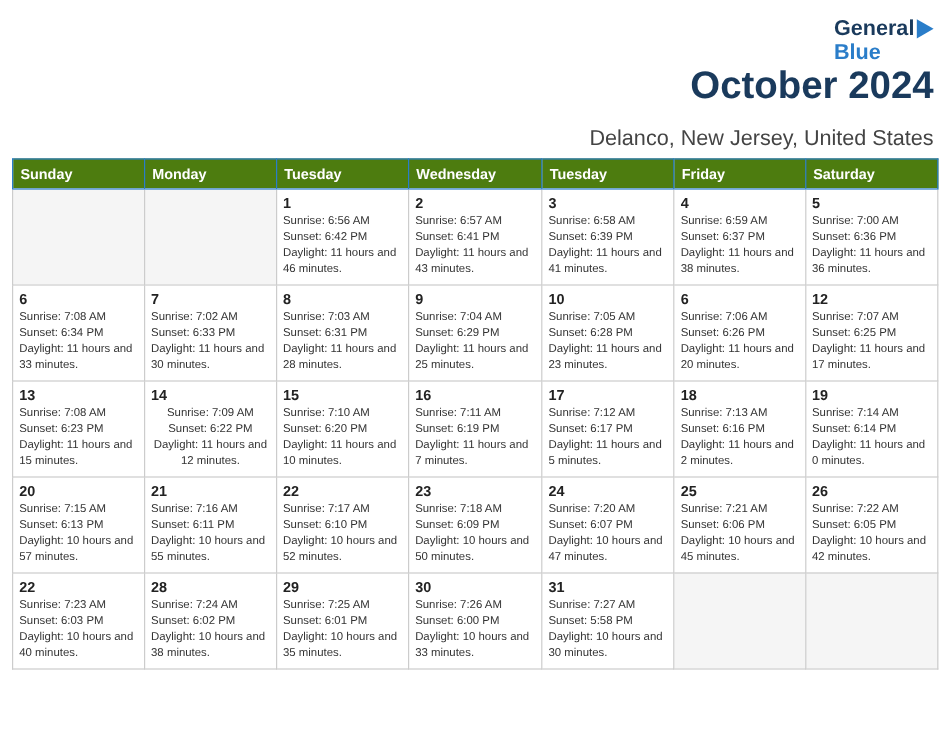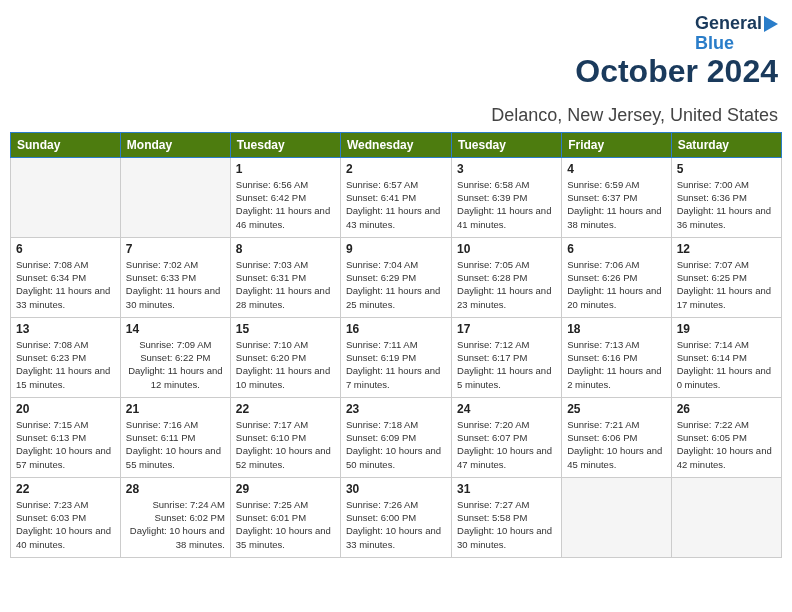--- a/index.html
+++ b/index.html
@@ -298,21 +298,21 @@
       </tr>
       <tr class="week-row">
         <td>
           <span class="day-number">22</span>
           <div class="day-detail" style="white-space: pre-line;">Sunrise: 7:23 AM
 Sunset: 6:03 PM
 Daylight: 10 hours and 40 minutes.</div>
         </td>
         <td>
           <span class="day-number">28</span>
-          <div class="day-detail" style="white-space: pre-line; text-align: right;">Sunrise: 7:24 AM
+          <div class="day-detail" style="white-space: pre-line;">Sunrise: 7:24 AM
 Sunset: 6:02 PM
 Daylight: 10 hours and 38 minutes.</div>
         </td>
         <td>
           <span class="day-number">29</span>
           <div class="day-detail" style="white-space: pre-line;">Sunrise: 7:25 AM
 Sunset: 6:01 PM
 Daylight: 10 hours and 35 minutes.</div>
         </td>
         <td>

